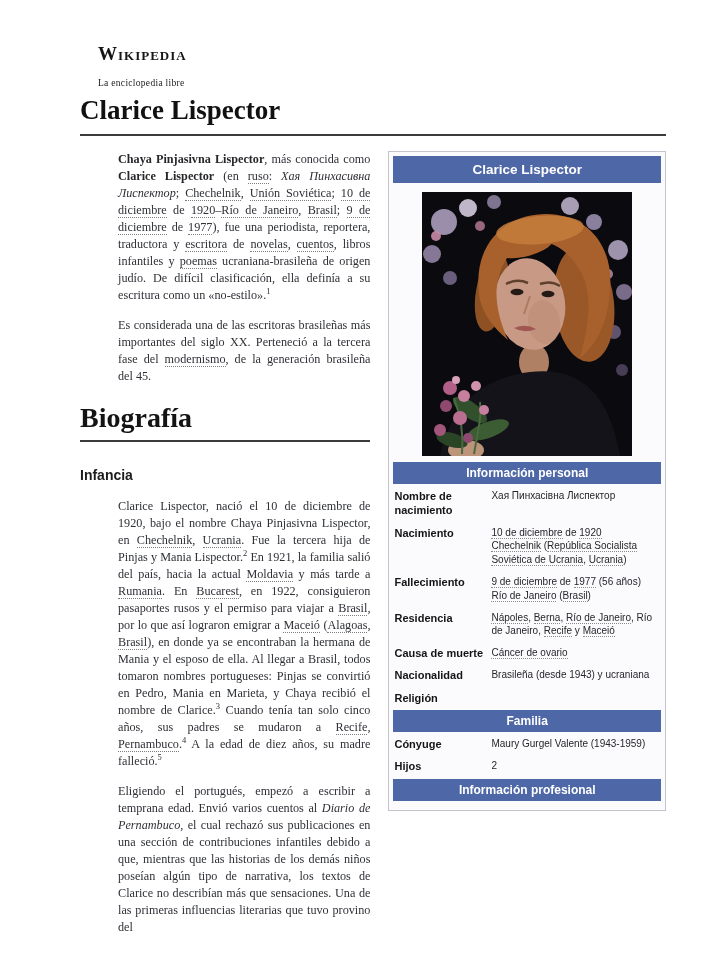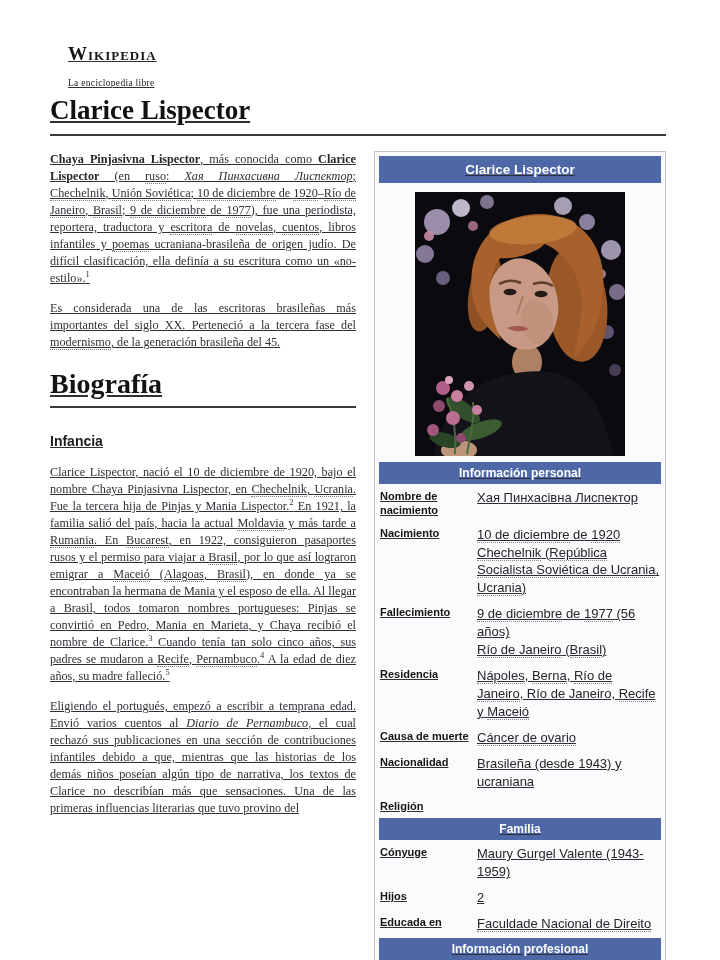--- a/index.html
+++ b/index.html
@@ -4,48 +4,48 @@
 <style>
   :root{
     --accent:#4d67a7;
     --ink:#2e3036;
     --rule:#3c3c3c;
     --dot:#7d7d7d;
   }
   *{margin:0;padding:0;box-sizing:border-box;}
   html,body{width:720px;height:960px;background:#ffffff;overflow:hidden;}
   body{font-family:"Liberation Serif", serif;color:var(--ink);}
-  .page{width:720px;height:684px;padding:44px 54px 0 50px;text-decoration:underline;}
+  .page{width:720px;height:684px;padding:44px 54px 0 80px;}
 
   
   .logo{margin-left:18px;cursor:pointer;}
   .logo-title{font-family:"Liberation Serif", serif;font-variant:small-caps;font-size:19px;font-weight:600;letter-spacing:1px;color:#161616;line-height:1;}
   .logo-sub{font-family:"Liberation Serif", serif;font-size:9.5px;color:#222;margin-top:15px;letter-spacing:.3px;}
   h1.page-title{font-size:27px;font-weight:bold;color:#111;margin-top:7px;padding-bottom:8px;border-bottom:2px solid var(--rule);}
 
   
   .columns{display:flex;gap:18px;margin-top:15px;align-items:flex-start;}
   .left-col{width:306px;}
-  .left-col p{font-size:12.2px;line-height:17px;text-align:justify;margin-bottom:13px;}
+  .left-col p{font-size:12.2px;line-height:17px;text-align:justify;margin-bottom:13px;margin-left:38px;}
   .left-col p b{color:#26272b;}
   h2.sec{font-size:28px;font-weight:bold;color:#141414;margin:17px 0 0 0;padding-bottom:6px;border-bottom:2px solid var(--rule);}
   h3.subsec{font-family:"Liberation Sans", sans-serif;font-size:14px;font-weight:bold;color:#1c1c1c;margin:25px 0 15px 0;}
 
   a.lnk{color:inherit;text-decoration:none;border-bottom:1px dotted var(--dot);cursor:pointer;}
   sup.ref{font-size:8.5px;line-height:0;color:inherit;cursor:pointer;}
 
   
   .infobox{width:292px;border:1px solid #c3c3cc;background:#fbfbfd;padding:3px 3px 8px 3px;font-family:"Liberation Sans", sans-serif;}
   .ib-bar{background:var(--accent);color:#fff;font-weight:bold;text-align:center;font-size:12px;padding:4px 2px;margin:1px;}
   .ib-bar.title{font-size:13.5px;padding:6px 2px;}
   .photo-wrap{padding:8px 0 5px 0;text-align:center;}
   .photo-wrap svg{display:block;margin:0 auto;}
   .ib-row{display:flex;padding:4px 2px;}
   .ib-label{width:92px;flex:none;font-size:11px;font-weight:bold;line-height:1.3;color:#141414;}
-  .ib-value{flex:1;font-size:13px;line-height:1.38;color:#26262a;padding-left:5px;}
+  .ib-value{flex:1;font-size:10px;line-height:1.38;color:#26262a;padding-left:5px;}
   .ib-value a.lnk{border-bottom:1px dotted #8a8a8a;}
 </style>
 </head>
 <body>
 
 <div class="page">
 
   <div class="logo">
     <div class="logo-title">Wikipedia</div>
     <div class="logo-sub">La enciclopedia libre</div>
@@ -157,22 +157,18 @@
       <div class="ib-row">
         <div class="ib-label">Cónyuge</div>
         <div class="ib-value"><span>Maury Gurgel Valente (1943-1959)</span></div>
       </div>
       <div class="ib-row">
         <div class="ib-label">Hijos</div>
         <div class="ib-value"><span>2</span></div>
       </div>
 
 
-      <div class="ib-row">
-        <div class="ib-label">Educada en</div>
-        <div class="ib-value"><a href="#" class="lnk">Faculdade Nacional de Direito</a></div>
-      </div>
 
       <div class="ib-bar">Información profesional</div>
     </div>
 
   </div>
 </div>
 
 </body></html>

